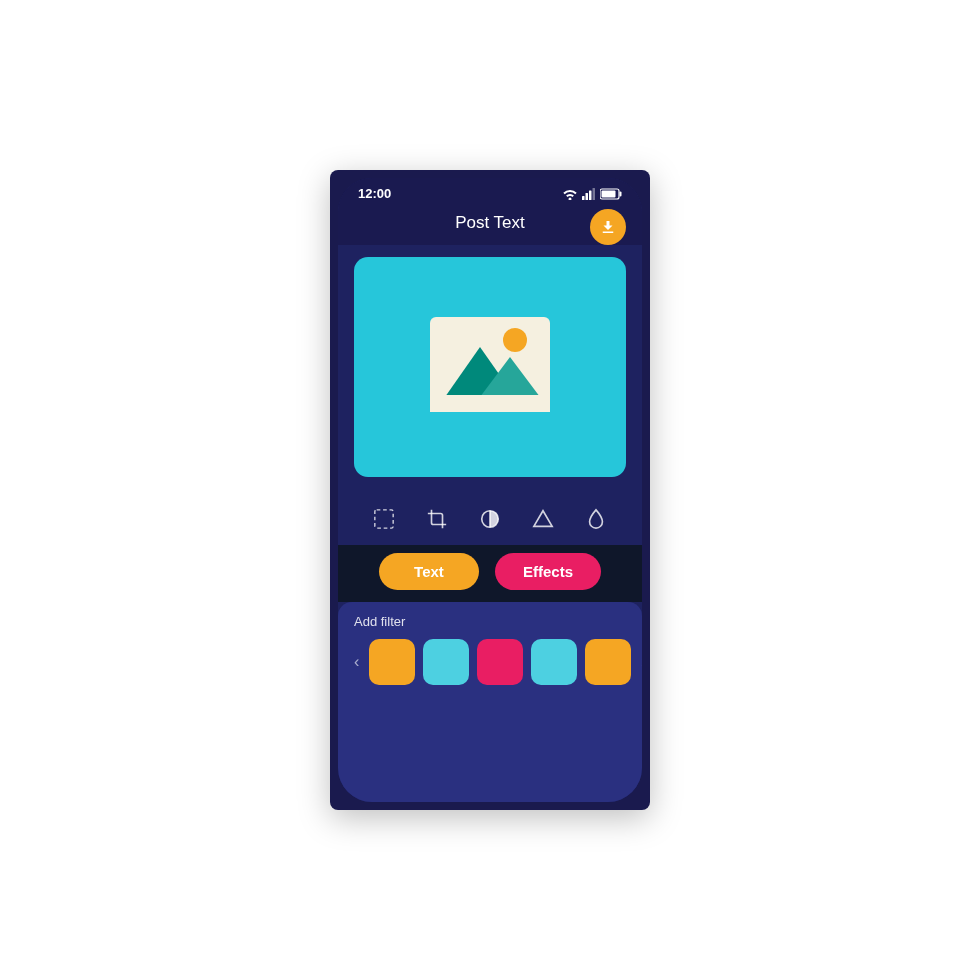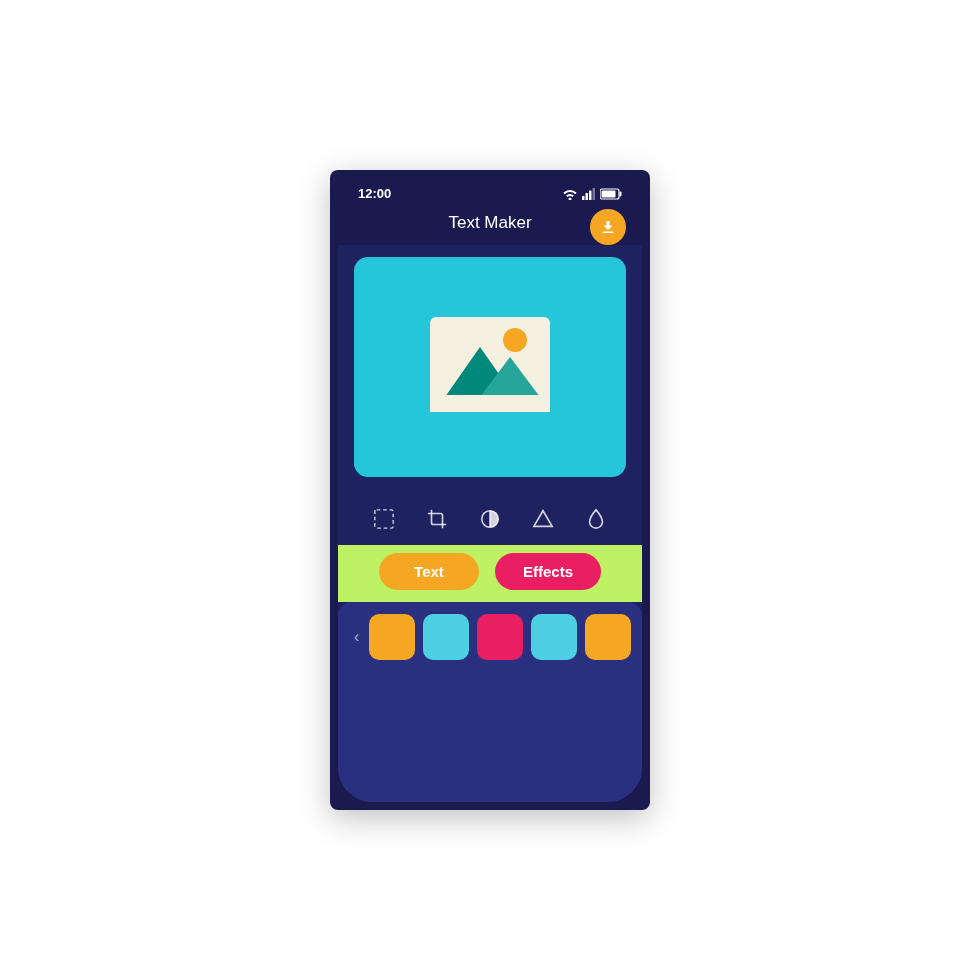--- a/index.html
+++ b/index.html
@@ -123,21 +123,21 @@
       display: flex;
       align-items: center;
       justify-content: center;
       cursor: pointer;
       width: 36px;
       height: 36px;
     }
 
     
     .action-buttons {
-      background: #bef264;
+      background: #0f172a;
       display: flex;
       justify-content: center;
       gap: 16px;
       padding: 8px 16px 12px 16px;
       flex-shrink: 0;
     }
     .btn-text {
       background: #f5a623;
       color: white;
       border: none;
@@ -225,21 +225,21 @@
 
         <svg width="22" height="12" viewBox="0 0 22 12" fill="white">
           <rect x="0" y="1" width="19" height="10" rx="2" stroke="white" stroke-width="1.2" fill="none"></rect>
           <rect x="1.5" y="2.5" width="14" height="7" rx="1" fill="white"></rect>
           <rect x="19.5" y="3.5" width="2" height="5" rx="1" fill="white"></rect>
         </svg>
       </div>
     </div>
 
     <div class="header">
-      <span class="header-title">Text Maker</span>
+      <span class="header-title">Post Text</span>
       <div class="download-btn">
         <svg width="18" height="18" viewBox="0 0 24 24" fill="white">
           <path d="M12 16l-6-6h4V4h4v6h4l-6 6zm-7 2h14v2H5v-2z"></path>
         </svg>
       </div>
     </div>
 
     <div class="canvas-area">
       <div class="image-canvas">
 
@@ -294,20 +294,21 @@
         </svg>
       </div>
     </div>
 
     <div class="action-buttons">
       <button class="btn-text">Text</button>
       <button class="btn-effects">Effects</button>
     </div>
 
     <div class="filter-section">
+      <span class="filter-label">Add filter</span>
       <div class="filter-swipe-row">
         <span class="chevron-btn">‹</span>
         <div class="filter-items">
           <div class="filter-chip" style="background:#f5a623;"></div>
           <div class="filter-chip" style="background:#4dd0e1;"></div>
           <div class="filter-chip" style="background:#e91e63;"></div>
           <div class="filter-chip" style="background:#4dd0e1;"></div>
           <div class="filter-chip" style="background:#f5a623;"></div>
         </div>
         <span class="chevron-btn">›</span>

